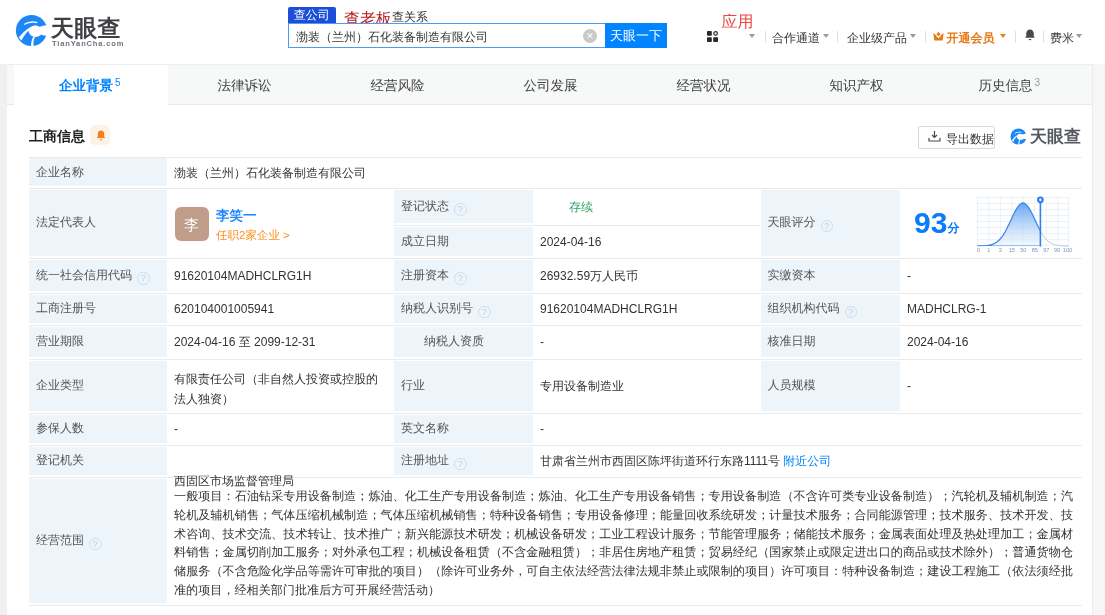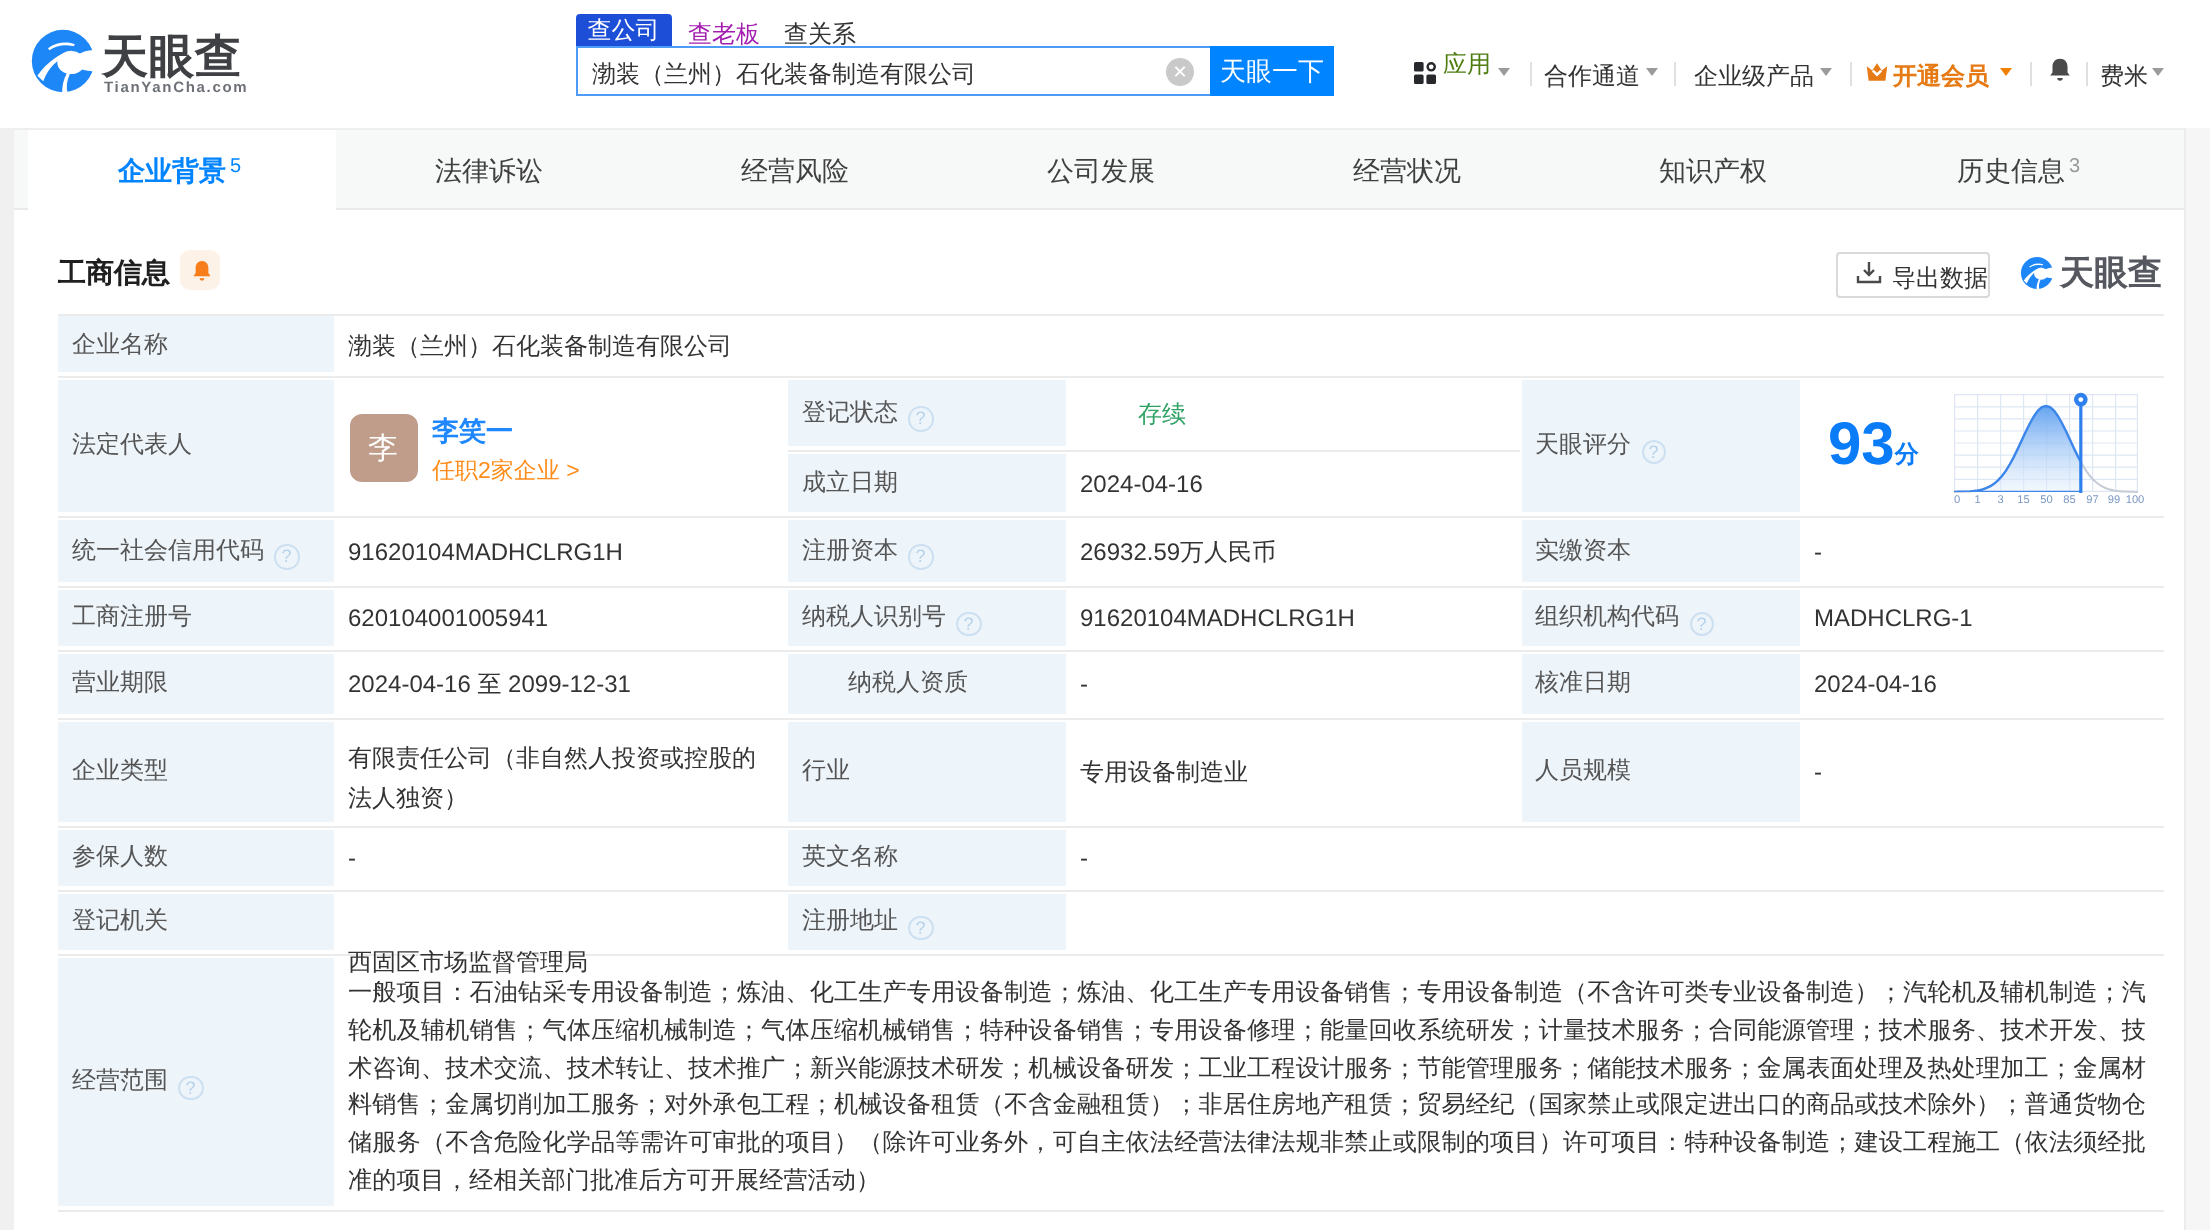--- a/index.html
+++ b/index.html
@@ -33,35 +33,35 @@
       </defs>
     </svg>
 <svg class="ab" style="left:15px;top:14px" width="33" height="33">
       <use href="#tyc"></use>
     </svg>
 <div class="ab" style="left:51px;top:13px;font-size:23px;font-weight:bold;color:#3e4043;letter-spacing:0.25px">天眼查</div>
 <div class="ab" style="left:52px;top:38.8px;font-size:7.5px;font-weight:bold;color:#6d7177;letter-spacing:0.85px">TianYanCha.com</div>
 
 
 <div class="ab" style="left:288px;top:7px;width:47.5px;height:16px;background:#1d4ed8;border-radius:2px 2px 0 0;color:#fff;font-size:12px;text-align:center;line-height:17px">查公司</div>
-<div class="ab" style="left:344px;top:9px;font-size:12px;color:#a21caf">查老板</div>
+<div class="ab" style="left:344px;top:9px;font-size:16px;color:#b91c1c">查老板</div>
 <div class="ab" style="left:392px;top:9px;font-size:12px;color:#333">查关系</div>
 
 <div class="ab" style="left:288px;top:23px;width:318px;height:25px;border:1px solid #4d9bf7;background:#fff"></div>
 <div class="ab" style="left:296px;top:29px;font-size:12px;color:#333">渤装（兰州）石化装备制造有限公司</div>
 <div class="ab" style="left:583px;top:28.5px;width:14px;height:14px;border-radius:50%;background:#c9c9c9;color:#fff;font-size:9px;line-height:14px;text-align:center">✕</div>
 <div class="ab" style="left:605px;top:23px;width:62px;height:25px;background:#0084ff;color:#fff;font-size:13px;text-align:center;line-height:25px">天眼一下</div>
 
 <svg class="ab" style="left:707px;top:30.5px" width="11" height="11" viewBox="0 0 11 11">
  <rect x="0" y="0" width="4.8" height="4.8" rx="0.8" fill="#26282b"></rect>
  <rect x="0" y="6.2" width="4.8" height="4.8" rx="0.8" fill="#26282b"></rect>
  <rect x="6.2" y="6.2" width="4.8" height="4.8" rx="0.8" fill="#26282b"></rect>
  <circle cx="8.6" cy="2.4" r="1.8" fill="none" stroke="#26282b" stroke-width="1.2"></circle>
 </svg>
-<div class="ab" style="left:721.5px;top:24px;font-size:12px;color:#4d7c0f">应用</div>
+<div class="ab" style="left:721.5px;top:12px;font-size:16px;color:#ef4444">应用</div>
 <div class="car" style="left:748.5px"></div>
 <div class="sep" style="left:765px"></div>
 <div class="ab" style="left:772px;top:30px;font-size:12px;color:#333">合作通道</div>
 <div class="car" style="left:823px"></div>
 <div class="sep" style="left:837px"></div>
 <div class="ab" style="left:847px;top:30px;font-size:12px;color:#333">企业级产品</div>
 <div class="car" style="left:910px"></div>
 <div class="sep" style="left:925px"></div>
 <svg class="ab" style="left:932.5px;top:30.5px" width="11" height="10" viewBox="0 0 11 10">
  <path d="M0.4 2.1 L3.1 4.3 L5.5 0.6 L7.9 4.3 L10.6 2.1 L9.7 9.4 L1.3 9.4 Z" fill="#e67a15"></path>
@@ -177,20 +177,21 @@
     <div class="vt" style="left:540px;top:300px;line-height:18px">91620104MADHCLRG1H</div>
     <div class="vt" style="left:907px;top:300px;line-height:18px">MADHCLRG-1</div>
     <div class="vt" style="left:174px;top:333px;line-height:18px">2024-04-16 至 2099-12-31</div>
     <div class="vt" style="left:540px;top:333px;line-height:18px">-</div>
     <div class="vt" style="left:907px;top:333px;line-height:18px">2024-04-16</div>
     <div class="vt" style="left:540px;top:377px;line-height:18px">专用设备制造业</div>
     <div class="vt" style="left:907px;top:377px;line-height:18px">-</div>
     <div class="vt" style="left:174px;top:420px;line-height:18px">-</div>
     <div class="vt" style="left:540px;top:420px;line-height:18px">-</div>
     <div class="vt" style="left:174px;top:472px;line-height:18px">西固区市场监督管理局</div>
+    <div class="vt" style="left:540px;top:452px;line-height:18px">甘肃省兰州市西固区陈坪街道环行东路1111号 <span style="color:#0084ff">附近公司</span></div>
     <div class="vt" style="left:174px;top:369px;line-height:20px;white-space:normal;width:208px">有限责任公司（非自然人投资或控股的法人独资）</div>
     <div class="ab" style="left:174.5px;top:207px;width:34px;height:34px;background:#c09d8b;border-radius:6px;color:#fff;font-size:15px;text-align:center;line-height:35px">李</div>
     <div class="ab" style="left:216px;top:207px;font-size:13.5px;font-weight:bold;color:#2088ff">李笑一</div>
     <div class="ab" style="left:216px;top:227.5px;font-size:11.5px;color:#ff8c1a">任职2家企业 &gt;</div>
     <div class="ab" style="left:914px;top:206px;font-size:30px;font-weight:bold;color:#0a7cf8">93<span style="font-size:12px;font-weight:bold;vertical-align:1px">分</span></div>
     <div class="ab" style="left:174px;top:487px;width:899px;font-size:12.1px;color:#333;line-height:18.8px;text-align:justify">一般项目：石油钻采专用设备制造；炼油、化工生产专用设备制造；炼油、化工生产专用设备销售；专用设备制造（不含许可类专业设备制造）；汽轮机及辅机制造；汽轮机及辅机销售；气体压缩机械制造；气体压缩机械销售；特种设备销售；专用设备修理；能量回收系统研发；计量技术服务；合同能源管理；技术服务、技术开发、技术咨询、技术交流、技术转让、技术推广；新兴能源技术研发；机械设备研发；工业工程设计服务；节能管理服务；储能技术服务；金属表面处理及热处理加工；金属材料销售；金属切削加工服务；对外承包工程；机械设备租赁（不含金融租赁）；非居住房地产租赁；贸易经纪（国家禁止或限定进出口的商品或技术除外）；普通货物仓储服务（不含危险化学品等需许可审批的项目）（除许可业务外，可自主依法经营法律法规非禁止或限制的项目）许可项目：特种设备制造；建设工程施工（依法须经批准的项目，经相关部门批准后方可开展经营活动）</div>
     <svg class="ab" style="left:977px;top:197px;overflow:visible" width="92" height="56" viewBox="0 0 92 56">
 <defs>
         <linearGradient id="g1" x1="0" y1="0" x2="0" y2="1">
 <stop offset="0" stop-color="#5d9ff0" stop-opacity="0.95"></stop>

